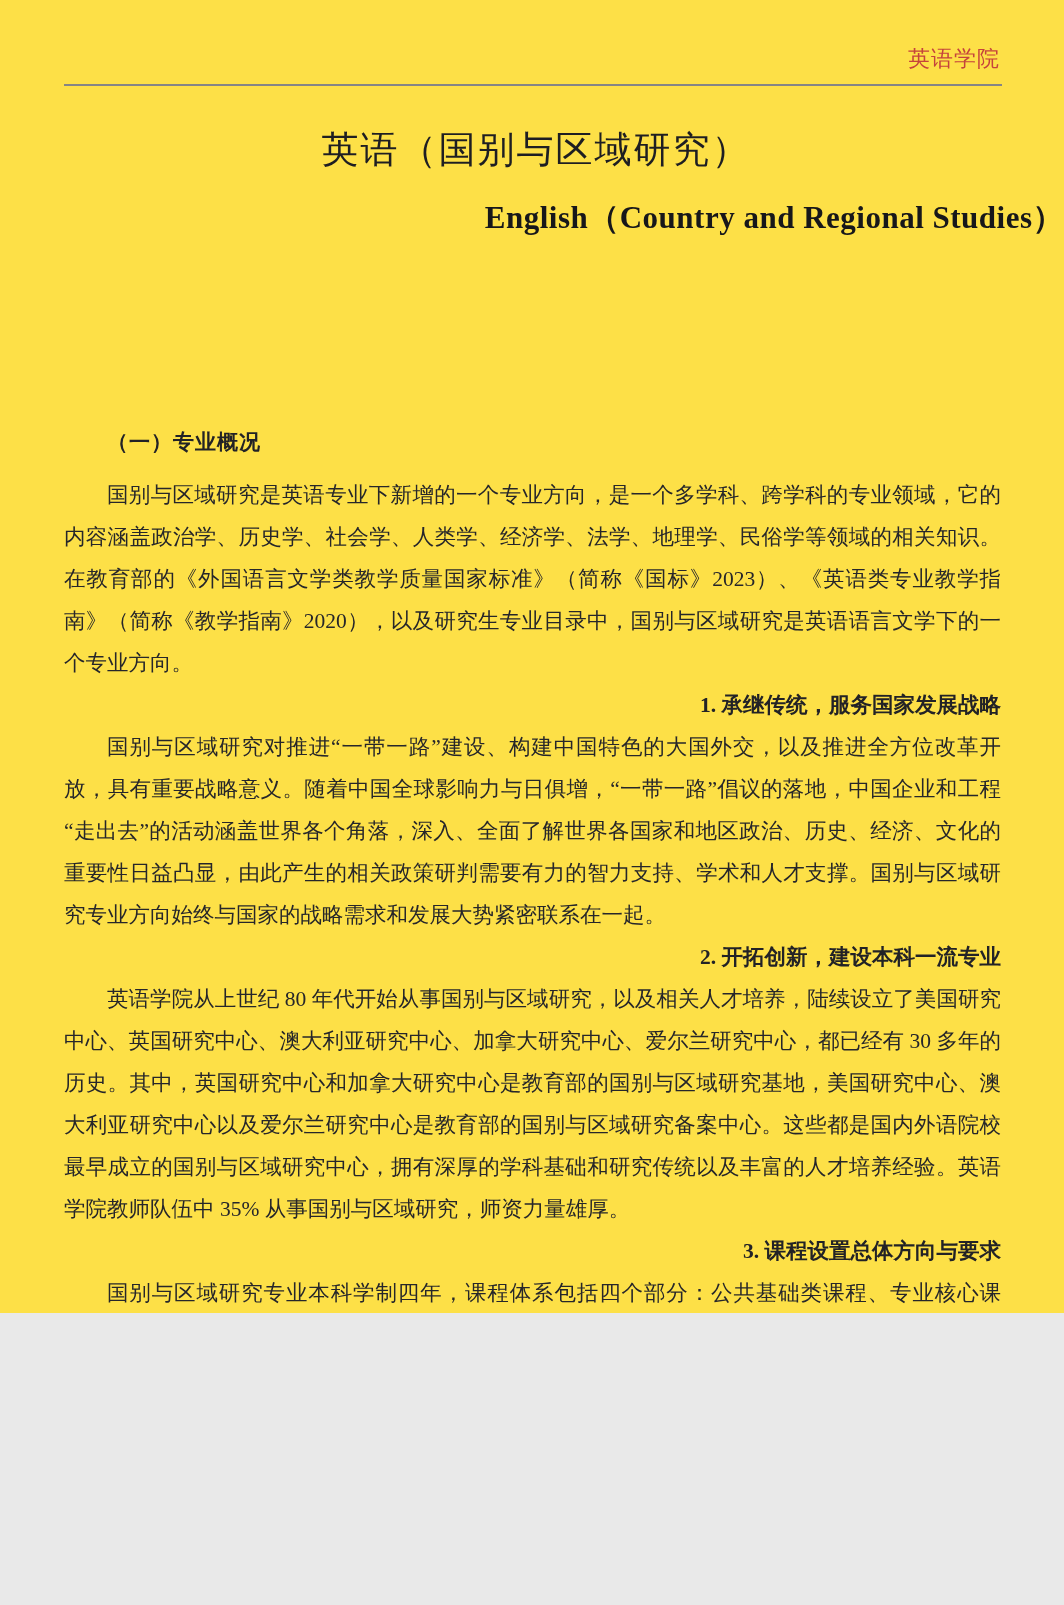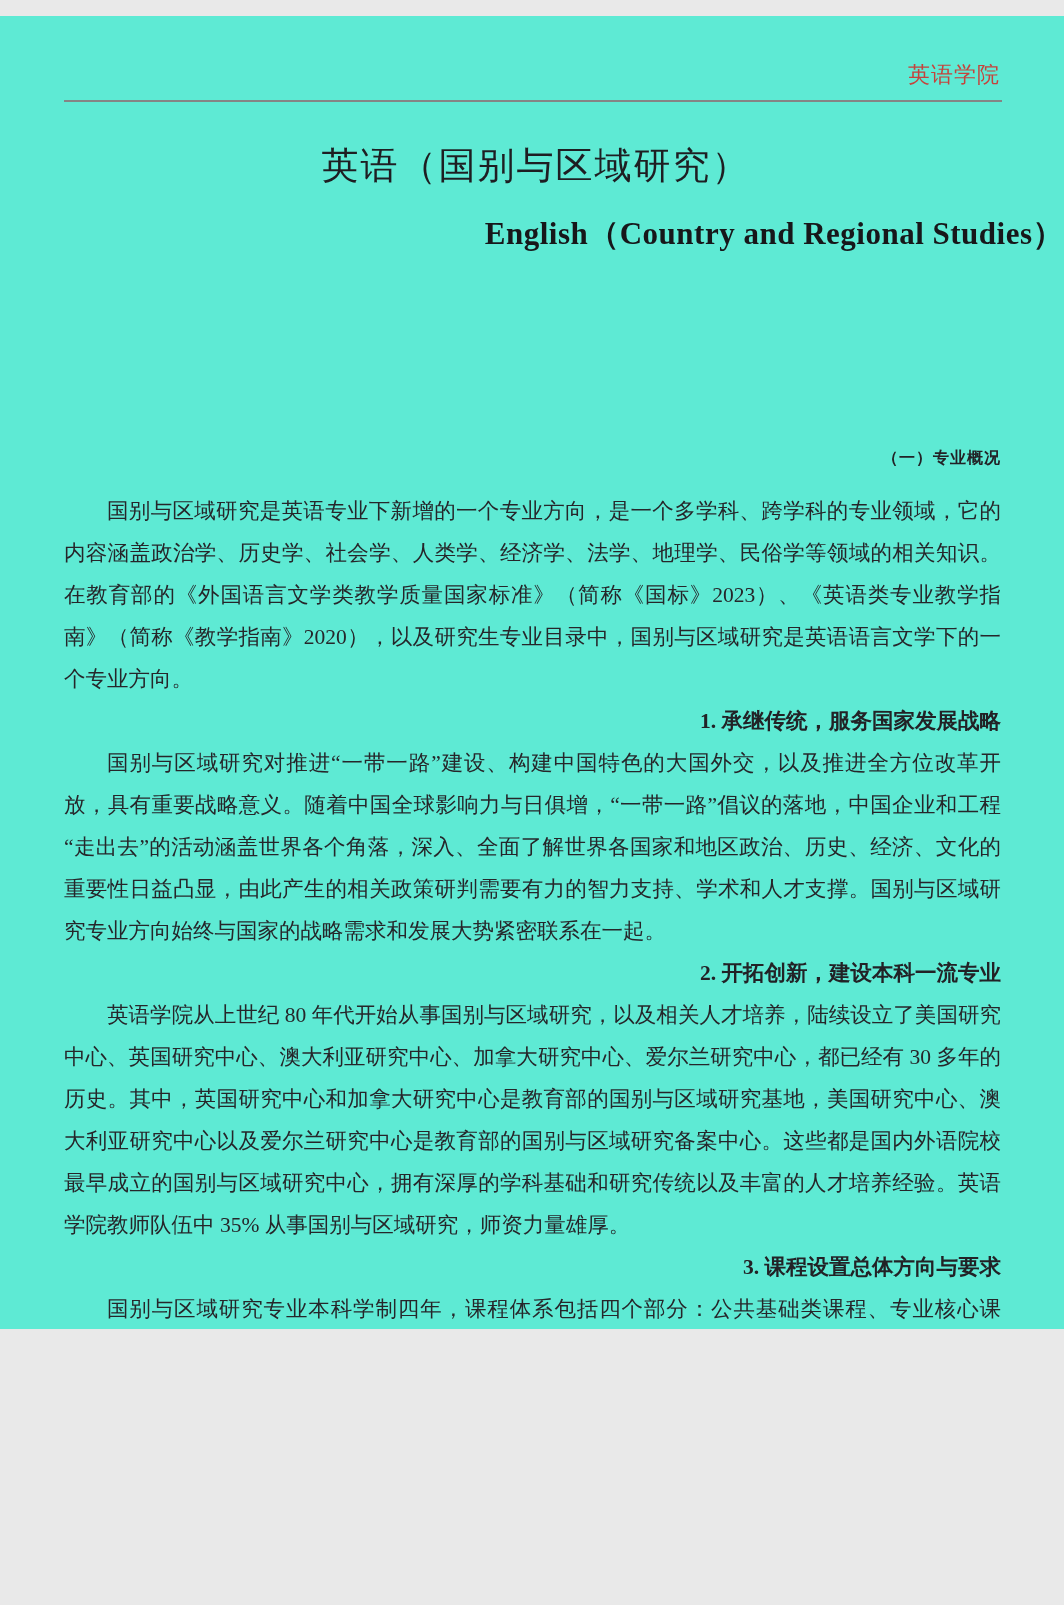--- a/index.html
+++ b/index.html
@@ -1,20 +1,20 @@
 <!DOCTYPE html>
 <html lang="zh" style="--accent: #c5433c;"><head>
 <meta charset="utf-8">
 <style>
   html,body{margin:0;padding:0;background:#e9e9e9;}
   .page{
     position:relative;
     width:1064px;height:1313px;
-    margin:16px auto;
-    background:#5eead4;
+    margin:0 auto;
+    background:#fde047;
     font-family:"Liberation Serif","DejaVu Serif",serif;
     color:#26262a;
     overflow:hidden;
   }
   
   .page-header{
     position:absolute;top:44px;left:64px;right:64px;
     text-align:right;
     font-family:"Liberation Sans","DejaVu Sans",sans-serif;
     font-size:22px;line-height:30px;
@@ -48,23 +48,23 @@
   .body-area{
     position:absolute;top:420px;left:64px;width:937px;
     font-size:21.5px;line-height:42px;
     text-align:justify;
   }
   .section-heading{
     margin:0 0 10px 0;
     padding-left:43px;            
     font-family:"Liberation Sans","DejaVu Sans",sans-serif;
     font-weight:700;
-    font-size:16px;line-height:44px;
+    font-size:21px;line-height:44px;
     color:#222226;
-    text-align:right;
+    text-align:left;
     letter-spacing:1px;
   }
   .paragraph{
     margin:0;
     text-indent:2em;
   }
   .subheading{
     margin:0;
     text-indent:2em;
     font-weight:700;

